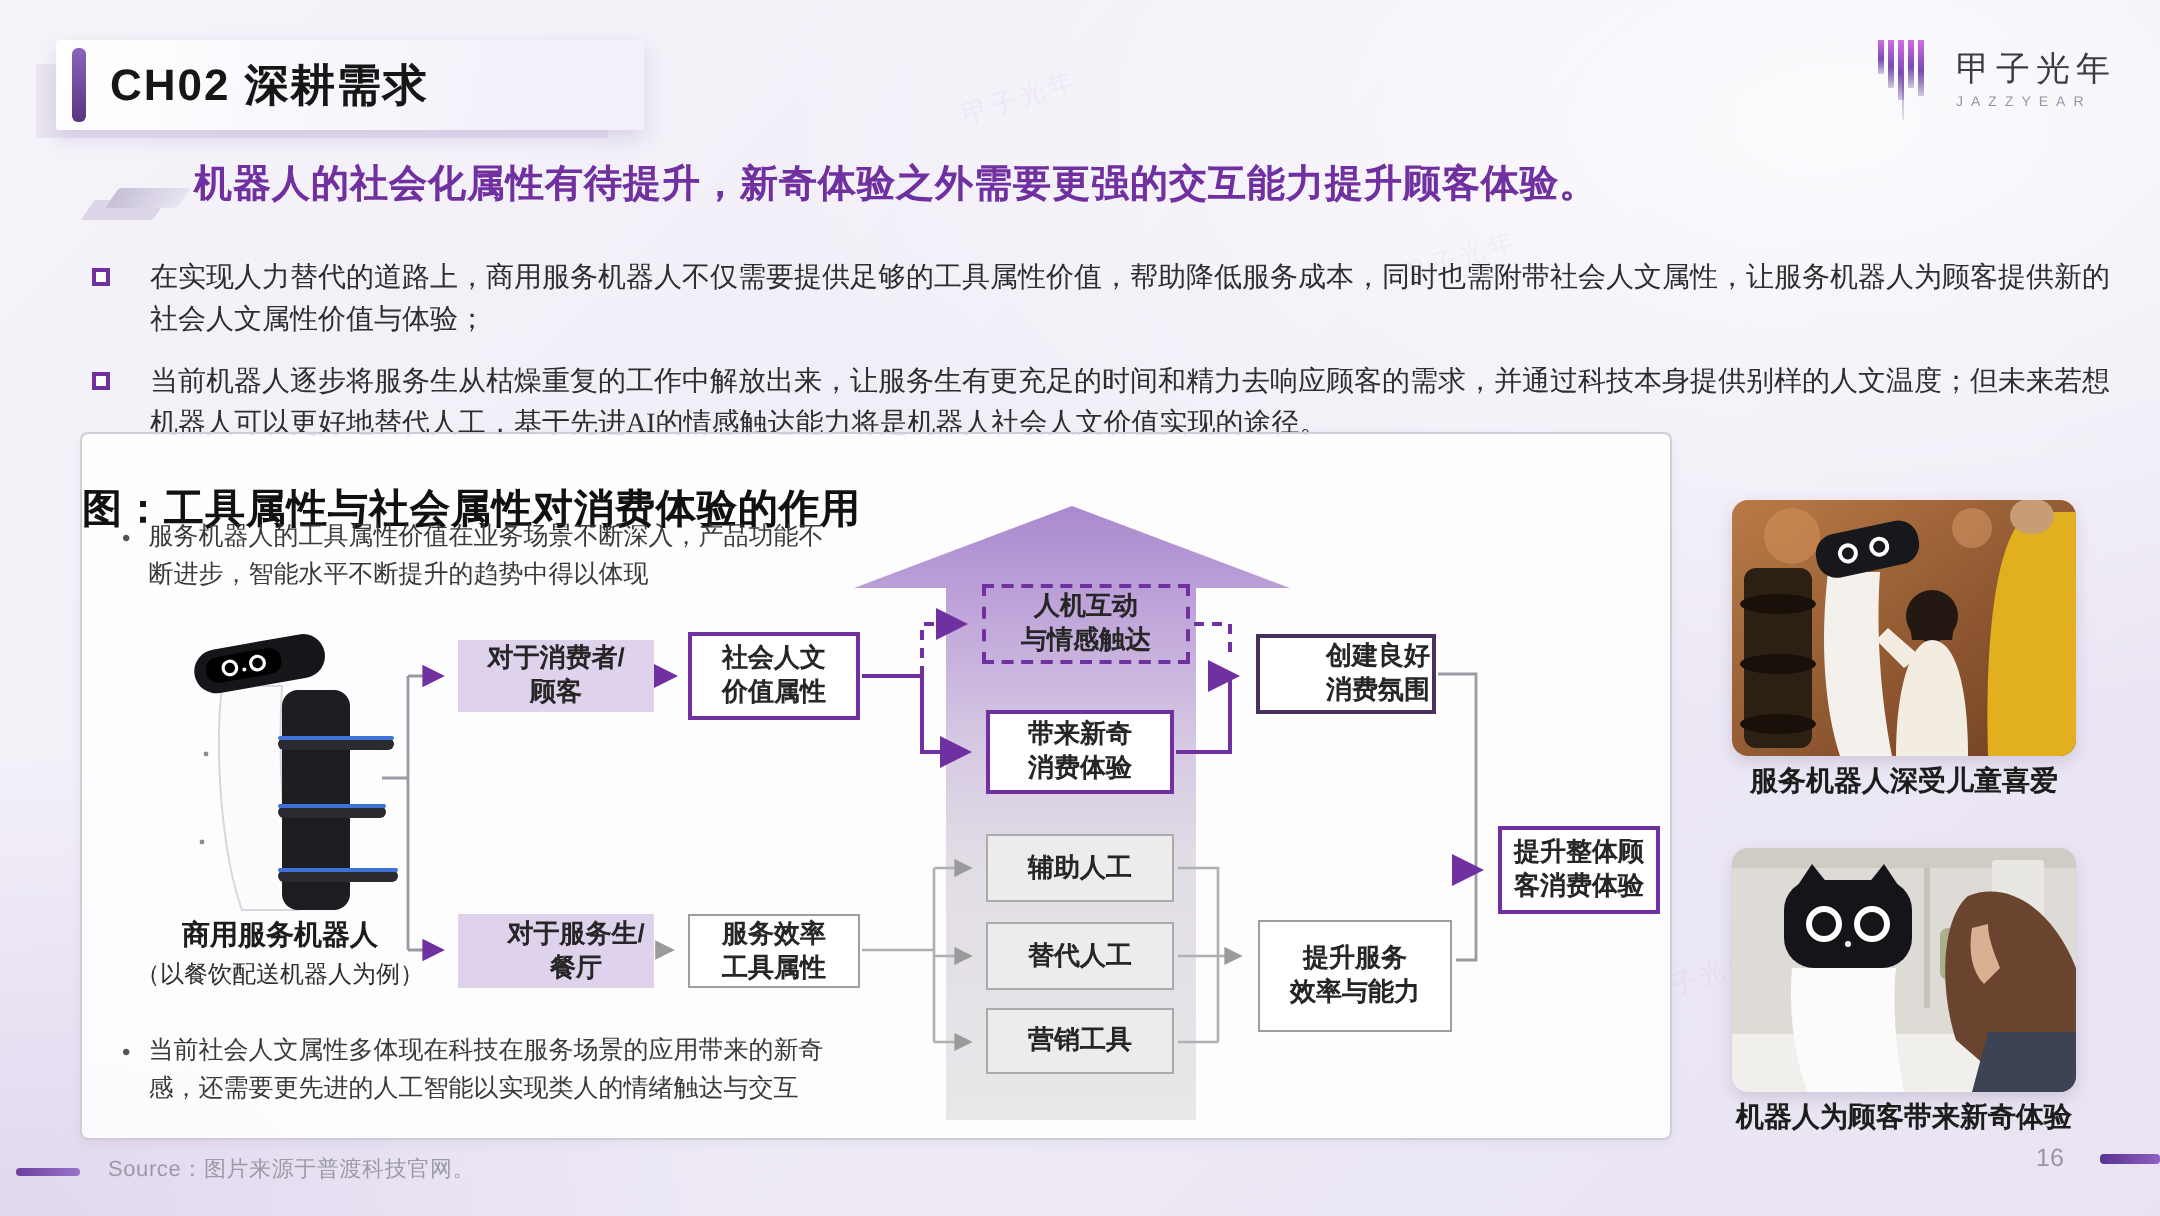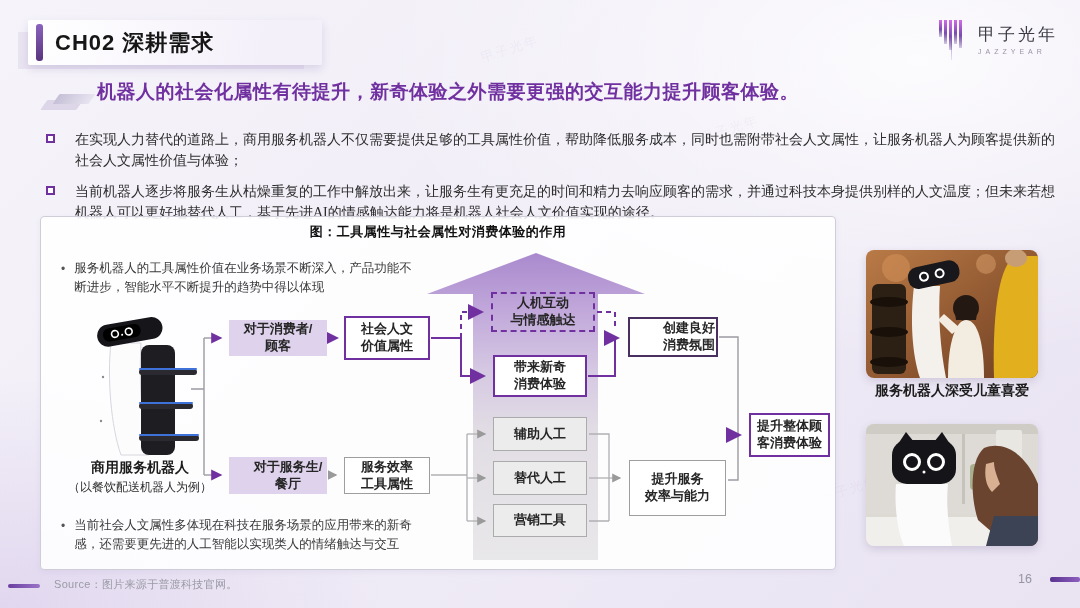--- a/index.html
+++ b/index.html
@@ -43,22 +43,22 @@
   
   .bullets { position:absolute; left:46px; top:129px; width:1012px; display:flex; flex-direction:column; gap:9px; }
   .bullet { display:flex; gap:20px;font-family:Liberation Serif, serif; }
   .bullet-marker { flex:0 0 9px; width:9px; height:9px; border:2px solid #7030A0; margin-top:5px; background:#fff; }
   .bullet-text { font-size:14px; color:#2e2e2e; line-height:1.52; }
 
   
   .panel { position:absolute; left:40px; top:216px; width:796px; height:354px;
     background:rgba(255,255,255,.88); border:1px solid #cfcdd8; border-radius:4px;
     box-shadow:0 2px 6px rgba(120,100,160,.08); }
-  .panel-title { position:absolute; left:0; top:6px; width:100%; text-align:center;
-    font-size:13px; font-weight:bold; color:#111; letter-spacing:.5px; }
+  .panel-title { position:absolute; left:0; top:24px; width:100%; text-align:left;
+    font-size:20px; font-weight:bold; color:#111; letter-spacing:.5px; }
   .note { position:absolute; display:flex; gap:9px; font-size:12.5px; color:#3a3a3a; line-height:1.5; }
   .note-dot { color:#555; font-size:12px; margin-top:1px; }
   .note-top { left:20px; top:42px; width:352px; }
   .note-bottom { left:20px; top:299px; width:372px; }
 
   .robot-illu { position:absolute; left:48px; top:100px; width:118px; height:142px; }
   .robot-label { position:absolute; left:6px; top:242px; width:186px; text-align:center; }
   .robot-label-title { font-size:14px; font-weight:bold; color:#1c1c1c; }
   .robot-label-sub { font-size:12px; color:#2e2e2e; margin-top:2px; }
 
@@ -333,19 +333,20 @@
         <path d="M84,20 L76,8 L68,18 Z" fill="#141419"></path>
         <circle cx="46" cy="38" r="7.5" fill="none" stroke="#fff" stroke-width="3"></circle>
         <circle cx="70" cy="38" r="7.5" fill="none" stroke="#fff" stroke-width="3"></circle>
         <circle cx="58" cy="48" r="1.5" fill="#fff"></circle>
       </g>
       <path d="M118,24 C104,36 104,72 112,96 L142,122 L172,122 L172,60 C160,30 138,16 118,24 Z" fill="#6b4430"></path>
       <path d="M120,40 C118,52 120,62 126,68 L134,60 C130,50 128,44 128,38 Z" fill="#d9b091"></path>
       <path d="M128,92 L172,92 L172,122 L120,122 Z" fill="#3c4354"></path>
     </svg>
   </div>
+  <div class="photo-caption caption-2">机器人为顾客带来新奇体验</div>
 
   <div class="footer-dash-left"></div>
   <div class="source-text">Source：图片来源于普渡科技官网。</div>
   <div class="page-number">16</div>
   <div class="footer-dash-right"></div>
 
 </div>
 
 </body></html>

